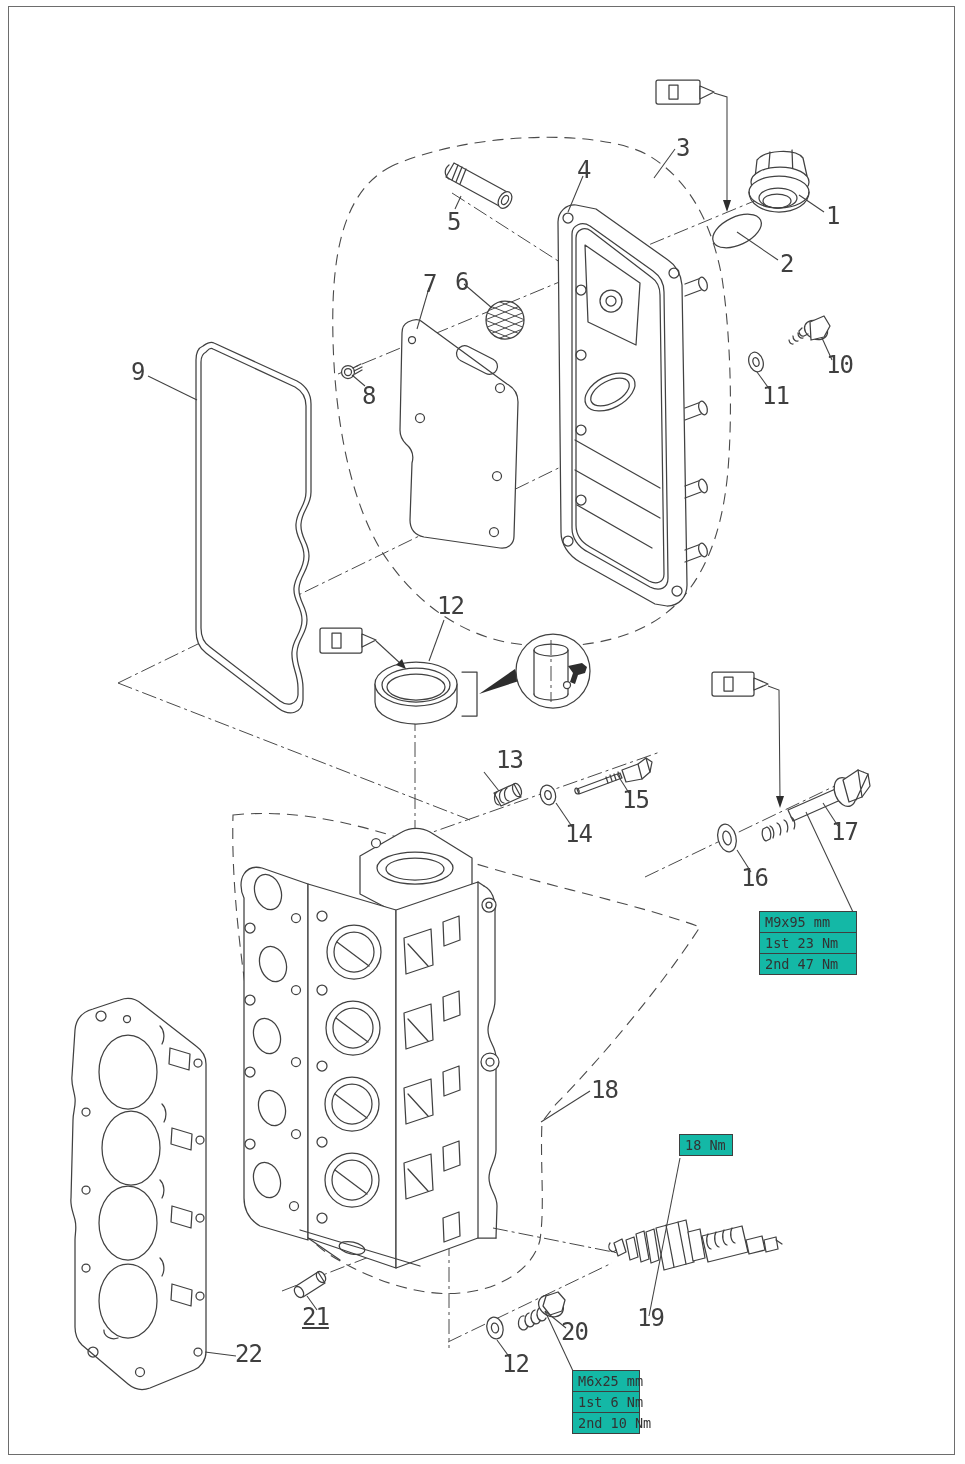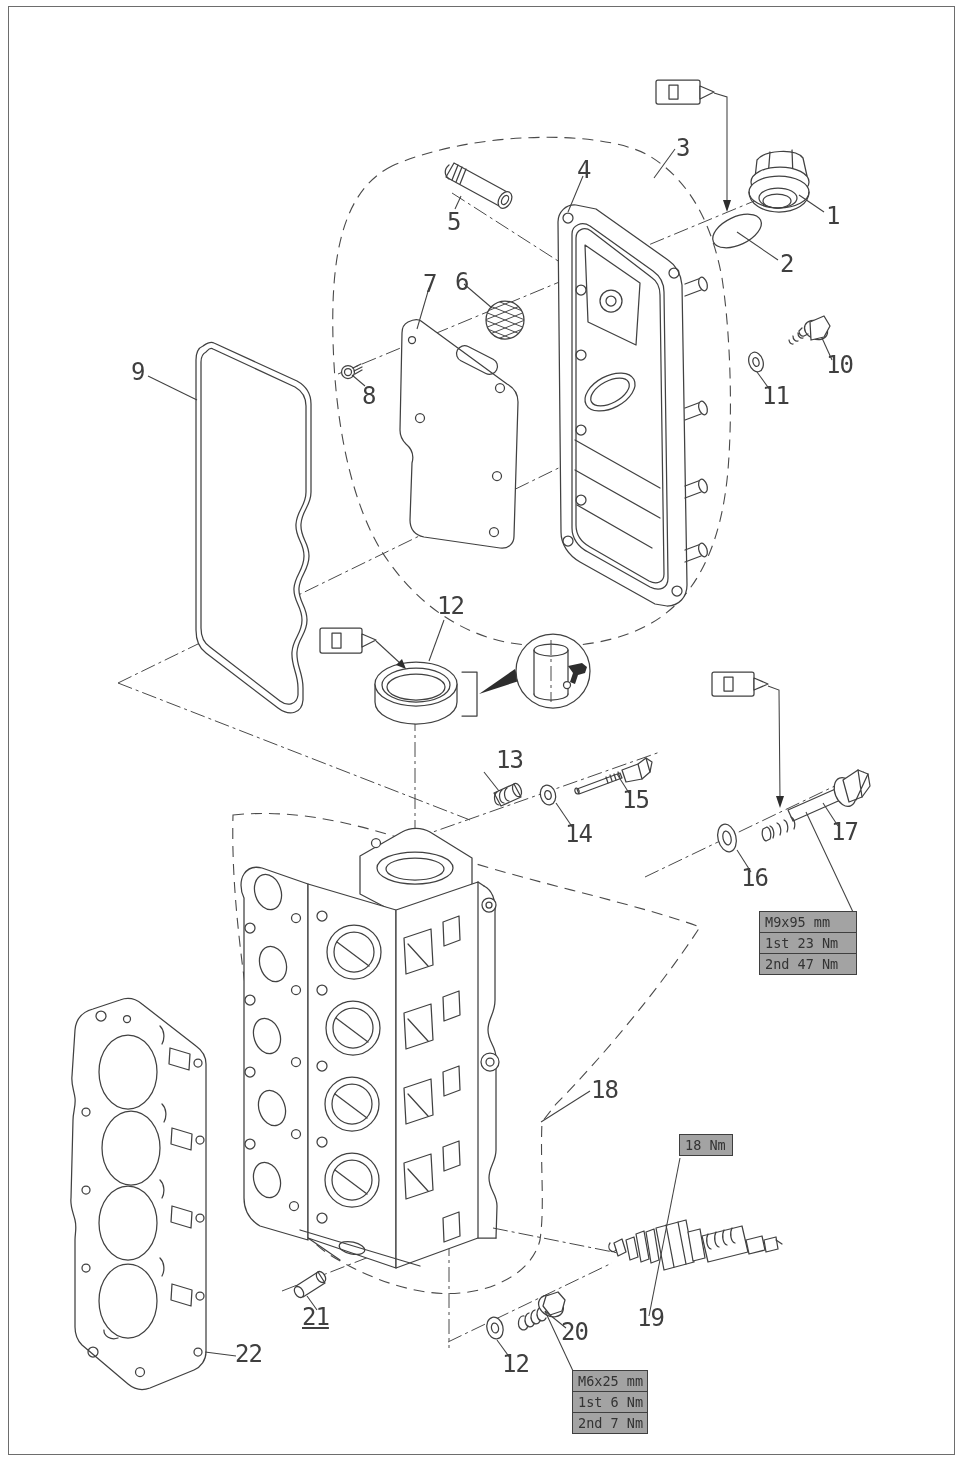--- a/index.html
+++ b/index.html
@@ -11,21 +11,21 @@
   svg *{vector-effect:non-scaling-stroke;}
   .ln{stroke:#414141;stroke-width:1.25;fill:none;stroke-linecap:round;stroke-linejoin:round;}
   .lnw{stroke:#414141;stroke-width:1.25;fill:#ffffff;stroke-linecap:round;stroke-linejoin:round;}
   .thin{stroke:#4a4a4a;stroke-width:1;fill:none;}
   .cl{stroke:#4a4a4a;stroke-width:1;fill:none;stroke-dasharray:15 4 3 4;}
   .bd{stroke:#4a4a4a;stroke-width:1.1;fill:none;stroke-dasharray:11 7;}
   .ldr{stroke:#414141;stroke-width:1.05;fill:none;}
   .blk{fill:#2d2d2d;stroke:none;}
   .callout{position:absolute;font-size:24px;color:#3f3f3f;line-height:1;
            letter-spacing:-1px;white-space:nowrap;}
-  .torque-table{position:absolute;border:1.3px solid #3f3f3f;background:#a3a3a3;box-sizing:border-box;}
+  .torque-table{position:absolute;border:1.3px solid #3f3f3f;background:#14b8a6;box-sizing:border-box;}
   .torque-table .row{border-top:1.3px solid #3f3f3f;font-size:13.5px;color:#333;
                      padding:2px 2px 2px 5px;white-space:nowrap;letter-spacing:0;}
   .torque-table .row:first-child{border-top:none;}
 </style>
 </head>
 <body>
 
 <div class="page">
   <div class="frame"></div>
 
@@ -433,19 +433,19 @@
     </div>
   <div id="tables">
       <div class="torque-table" style="left: 759px; top: 911px; width: 98px;">
         <div class="row">M9x95 mm</div>
         <div class="row">1st 23 Nm</div>
         <div class="row">2nd 47 Nm</div>
       </div>
       <div class="torque-table" style="left: 679px; top: 1134px; width: 54px;">
         <div class="row">18 Nm</div>
       </div>
-      <div class="torque-table" style="left: 572px; top: 1370px; width: 76px;">
+      <div class="torque-table" style="left: 572px; top: 1370px; width: 68px;">
         <div class="row">M6x25 mm</div>
         <div class="row">1st 6 Nm</div>
-        <div class="row">2nd 7 Nm</div>
+        <div class="row">2nd 10 Nm</div>
       </div>
     </div>
 </div>
 
 </body></html>

